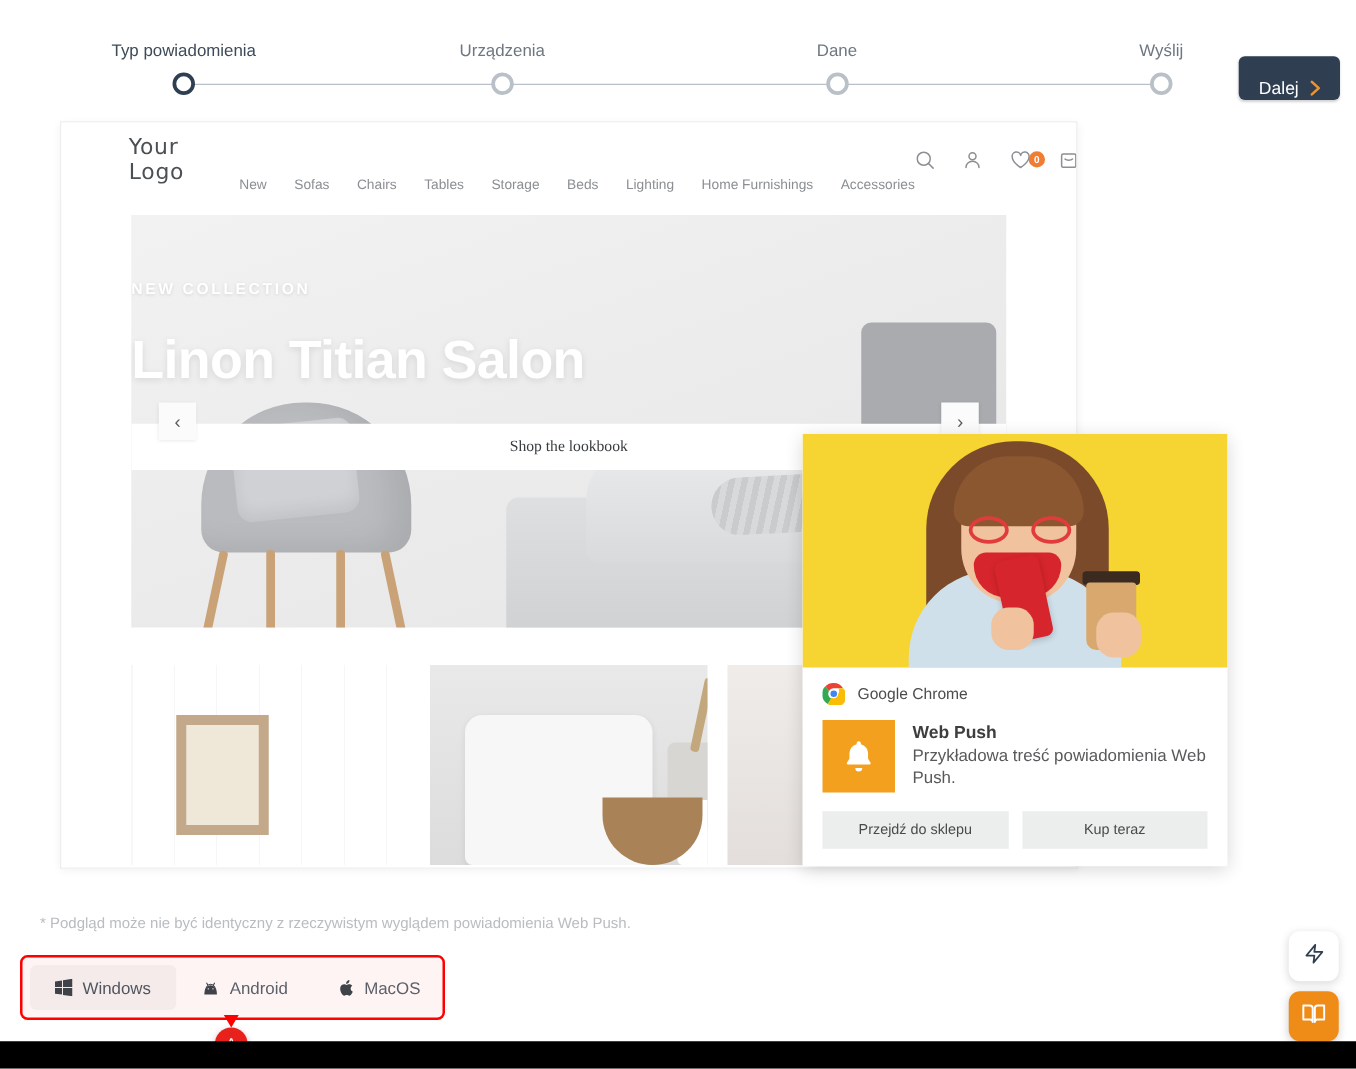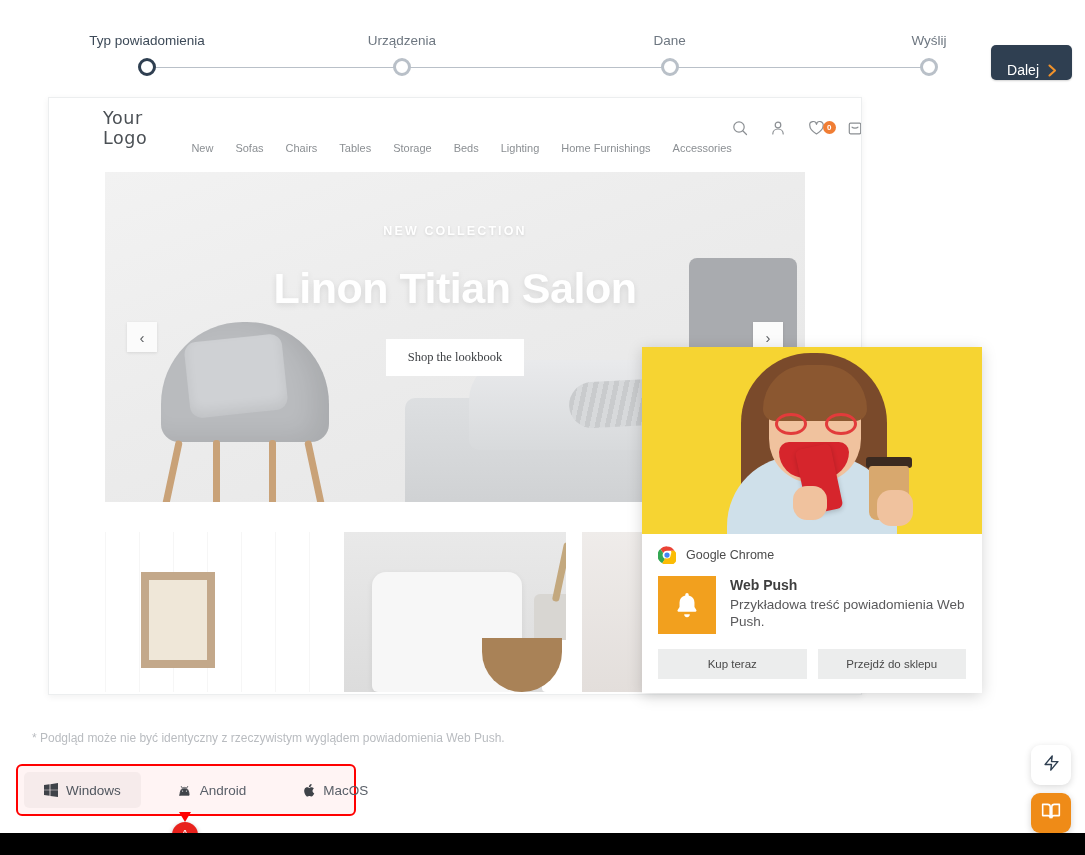--- a/index.html
+++ b/index.html
@@ -169,21 +169,21 @@
     border-radius: 40px 30px 10px 10px;
   }
   .bed-throw {
     position:absolute; right: 36px; bottom: 84px; width: 200px; height: 46px;
     background: repeating-linear-gradient(105deg,#d7d9db 0 5px,#c9cbcd 5px 10px);
     border-radius: 24px;
     transform: rotate(-3deg);
   }
   .hero-inner {
     position:absolute; inset:0;
-    display:flex; flex-direction:column; align-items:center; justify-content:flex-start;
+    display:flex; flex-direction:column; justify-content:flex-start;
     padding-top: 52px;
   }
   .hero-kicker {
     color:#fff; font-size:12.5px; letter-spacing: 2.1px; font-weight:700;
     text-shadow: 0 1px 3px rgba(0,0,0,.12);
   }
   .hero-title {
     color:#fff; font-size: 43px; font-weight: 700; margin-top: 26px;
     letter-spacing:-.5px;
     text-shadow: 0 2px 6px rgba(0,0,0,.10);
@@ -348,21 +348,21 @@
     left: 16px; top: 764px;
     width: 340px; height: 52px;
     border: 2px solid #ff0000;
     border-radius: 6px;
     background: rgba(255,0,0,.045);
     z-index: 30;
   }
   .os-tabs {
     position:absolute;
     left: 24px; top: 772px;
-    display:flex; align-items:center; gap: 16px;
+    display:flex; align-items:center; gap: 0;
     height: 36px;
     z-index: 31;
   }
   .os-tab {
     display:flex; align-items:center; gap: 8px;
     height: 36px; padding: 0 20px;
     font-size: 13.5px; color:#5a6069;
     cursor:pointer; border-radius: 5px;
     background: transparent;
     border: none; font-family: inherit;
@@ -575,22 +575,22 @@
             <path d="M12 3a1.3 1.3 0 0 1 1.3 1.3v.5a5.6 5.6 0 0 1 4.3 5.4v3.3l1.4 2.3c.3.5 0 1.2-.6 1.2H5.6c-.6 0-1-.7-.6-1.2l1.4-2.3v-3.3a5.6 5.6 0 0 1 4.3-5.4v-.5A1.3 1.3 0 0 1 12 3Z"></path>
             <path d="M9.9 19h4.2a2.1 2.1 0 0 1-4.2 0Z"></path>
           </svg>
         </div>
         <div class="push-texts">
           <div class="push-title">Web Push</div>
           <div class="push-text">Przykładowa treść powiadomienia Web Push.</div>
         </div>
       </div>
       <div class="push-actions">
+        <button class="push-action">Przejdź do sklepu</button>
         <button class="push-action">Kup teraz</button>
-        <button class="push-action">Przejdź do sklepu</button>
       </div>
     </div>
   </div>
 
   <div class="footnote">* Podgląd może nie być identyczny z rzeczywistym wyglądem powiadomienia Web Push.</div>
 
   <div class="os-highlight"></div>
   <div class="os-tabs">
     <button class="os-tab active">
       <span class="g">

